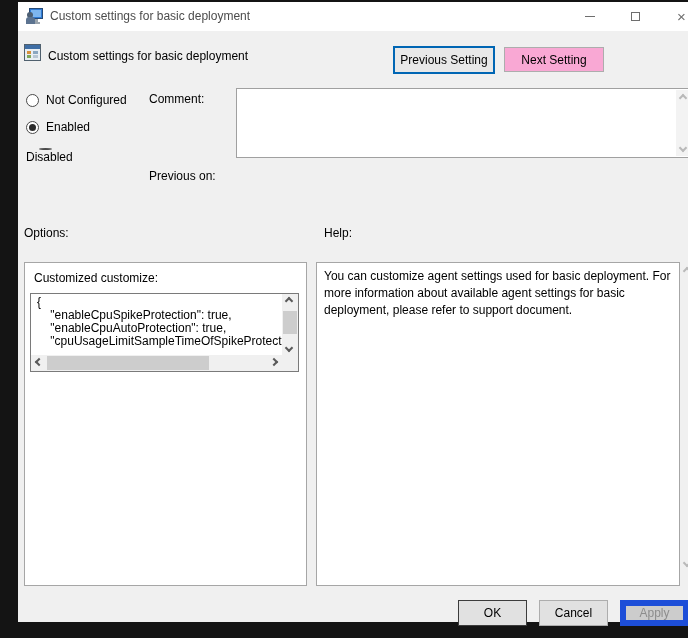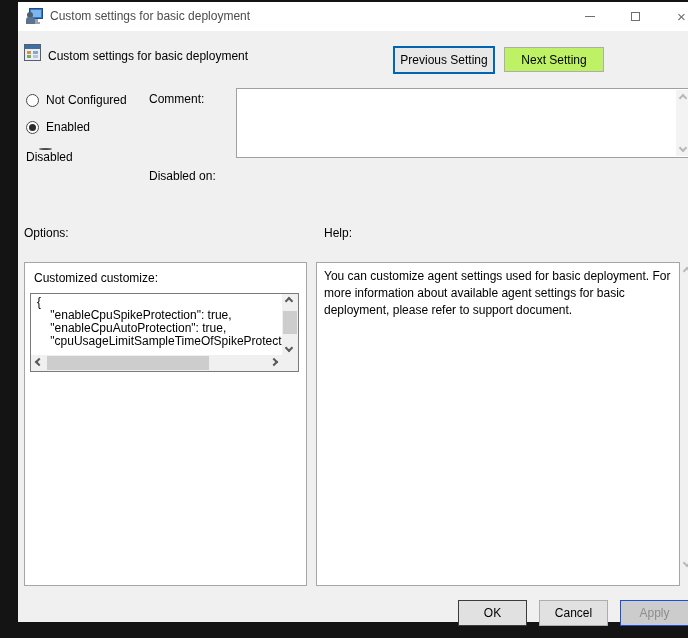--- a/index.html
+++ b/index.html
@@ -26,21 +26,21 @@
   .glyph-close { color:#6e6e6e; font-size:15px; line-height:15px; }
 
   
   .hdr-icon { position:absolute; left:6px; top:42px; width:17px; height:17px; border:1px solid #50606e; background:#e8eef3; }
   .hdr-icon .bar { position:absolute; left:0; top:0; width:15px; height:4px; background:#3f6ea5; }
   .hdr-icon .c1 { position:absolute; left:2px; top:6px; width:4px; height:3px; background:#d8903c; }
   .hdr-icon .c2 { position:absolute; left:8px; top:6px; width:5px; height:3px; background:#8aa6c0; }
   .hdr-icon .c3 { position:absolute; left:2px; top:10px; width:4px; height:3px; background:#7fa65a; }
   .hdr-icon .c4 { position:absolute; left:8px; top:10px; width:5px; height:3px; background:#b8c6d4; }
   .hdr-title { position:absolute; left:30px; top:47px; white-space:nowrap; }
-  .nav-btn { position:absolute; height:25px; background:#bef264; border:1px solid #adadad; display:flex; align-items:center; justify-content:center; cursor:default; }
+  .nav-btn { position:absolute; height:25px; background:#f9a8d4; border:1px solid #adadad; display:flex; align-items:center; justify-content:center; cursor:default; }
   .prev-btn { left:375px; top:44px; width:102px; height:28px; border:2px solid #0066b4; background:#e8e8e8; }
   .next-btn { left:486px; top:45px; width:100px; }
 
   
   .radio-row { position:absolute; left:8px; height:14px; display:flex; align-items:center; }
   .radio-row.r0 { top:91px; } .radio-row.r1 { top:118px; } .radio-row.r2 { top:146px;flex-direction:column; }
   .radio-circle { width:13px; height:13px; border:1px solid #4a4a4a; border-radius:50%; background:#fff; margin-right:7px; position:relative; }
   .radio-circle.checked::after { content:""; position:absolute; left:2px; top:2px; width:7px; height:7px; border-radius:50%; background:#2b2b2b; }
 
   
@@ -86,21 +86,21 @@
 
   
   .help-text { position:absolute; left:7px; top:5px; width:348px; line-height:17px; }
   .help-sb-up { position:absolute; left:666px; top:266px; }
   .help-sb-dn { position:absolute; left:666px; top:558px; }
 
   
   .footer-btn { position:absolute; top:598px; width:69px; height:26px; display:flex; align-items:center; justify-content:center; background:#e1e1e1; border:1px solid #adadad; cursor:default; }
   .ok-btn { left:440px; border:1px solid #3c3c3c; }
   .cancel-btn { left:521px; }
-  .apply-btn { left:602px; background:#cccccc; border:1px solid #1d4ed8; color:#8d8d8d; }
+  .apply-btn { left:602px; background:#cccccc; border:6px solid #1d4ed8; color:#8d8d8d; }
 </style>
 </head>
 <body>
 
 <div class="screen">
   <div class="dialog">
 
     <div class="titlebar">
       <div class="app-icon">
         <div class="monitor"></div>
@@ -147,21 +147,21 @@
     </div>
 
     <div class="lbl" style="left:131px; top:90px;">Comment:</div>
     <div class="t-box comment-box">
       <div class="inbox-scroll">
         <div class="chev up sc-up"></div>
         <div class="chev down sc-dn"></div>
       </div>
     </div>
 
-    <div class="lbl" style="left:131px; top:167px;">Disabled on:</div>
+    <div class="lbl" style="left:131px; top:167px;">Previous on:</div>
 
     <div class="lbl section-label" style="left:6px;">Options:</div>
     <div class="lbl section-label" style="left:306px;">Help:</div>
 
     <div class="panel options-panel">
       <div class="group-label">Customized customize:</div>
       <div class="code-box">
         <div class="code-view">
           <div class="code-line">{</div>
           <div class="code-line">    "enableCpuSpikeProtection": true,</div>

